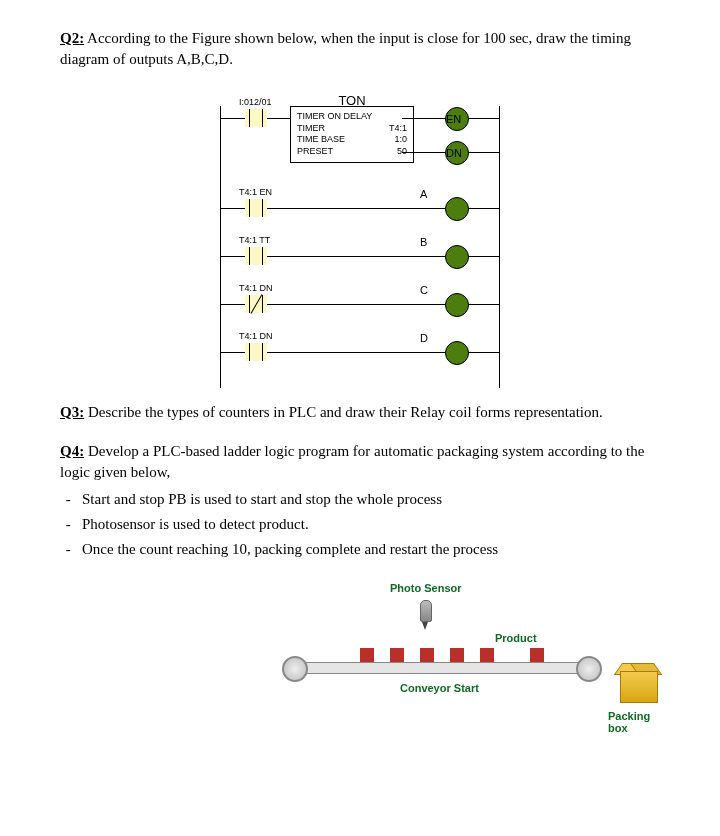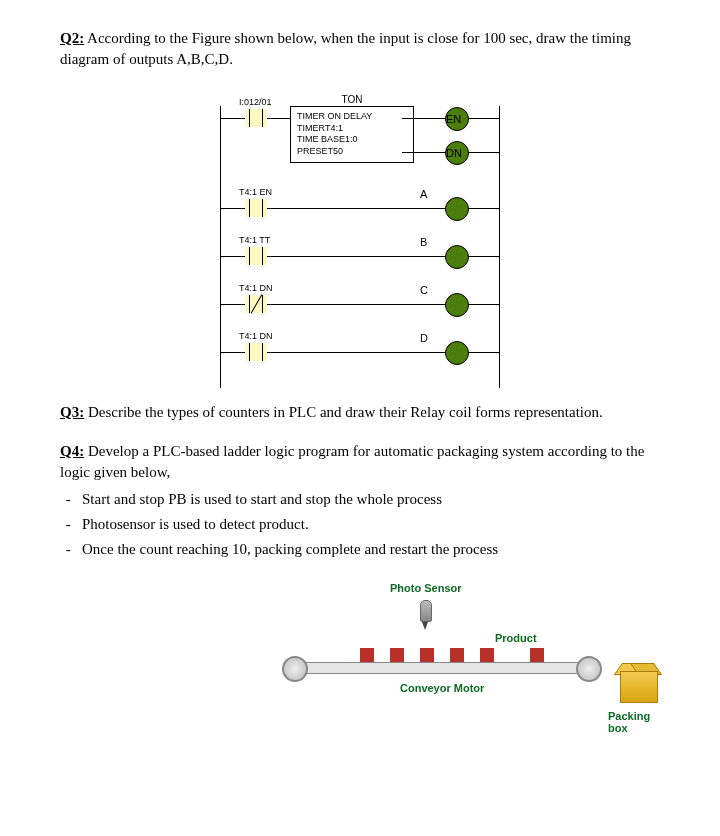--- a/index.html
+++ b/index.html
@@ -120,24 +120,24 @@
     width: 110px;
     font-size: 9px;
     padding: 4px 6px;
     line-height: 1.3;
   }
   .timer-top-label {
     position: absolute;
     top: -14px;
     left: 50%;
     transform: translateX(-50%);
-    font-size: 10px;
+    font-size: 13px;
     text-align: center;
   }
-  .trow { display: flex; justify-content: flex-start; }
+  .trow { display: flex; justify-content: space-between; }
   
   .conveyor-wrap {
     display: flex;
     justify-content: flex-end;
     margin-top: 22px;
   }
   .conveyor {
     position: relative;
     width: 380px;
     height: 160px;
@@ -343,21 +343,21 @@
       <div class="roller l"></div>
       <div class="roller r"></div>
 
       <div class="box" style="left:80px;"></div>
       <div class="box" style="left:110px;"></div>
       <div class="box" style="left:140px;"></div>
       <div class="box" style="left:170px;"></div>
       <div class="box" style="left:200px;"></div>
       <div class="box" style="left:250px;"></div>
 
-      <div class="motor-label">Conveyor Motor</div>
+      <div class="motor-label">Conveyor Start</div>
 
       <div class="packing">
         <div class="flap"></div>
         <div class="flap2"></div>
         <div class="carton"></div>
       </div>
       <div class="packing-label">Packing box</div>
     </div>
   </div>
 

